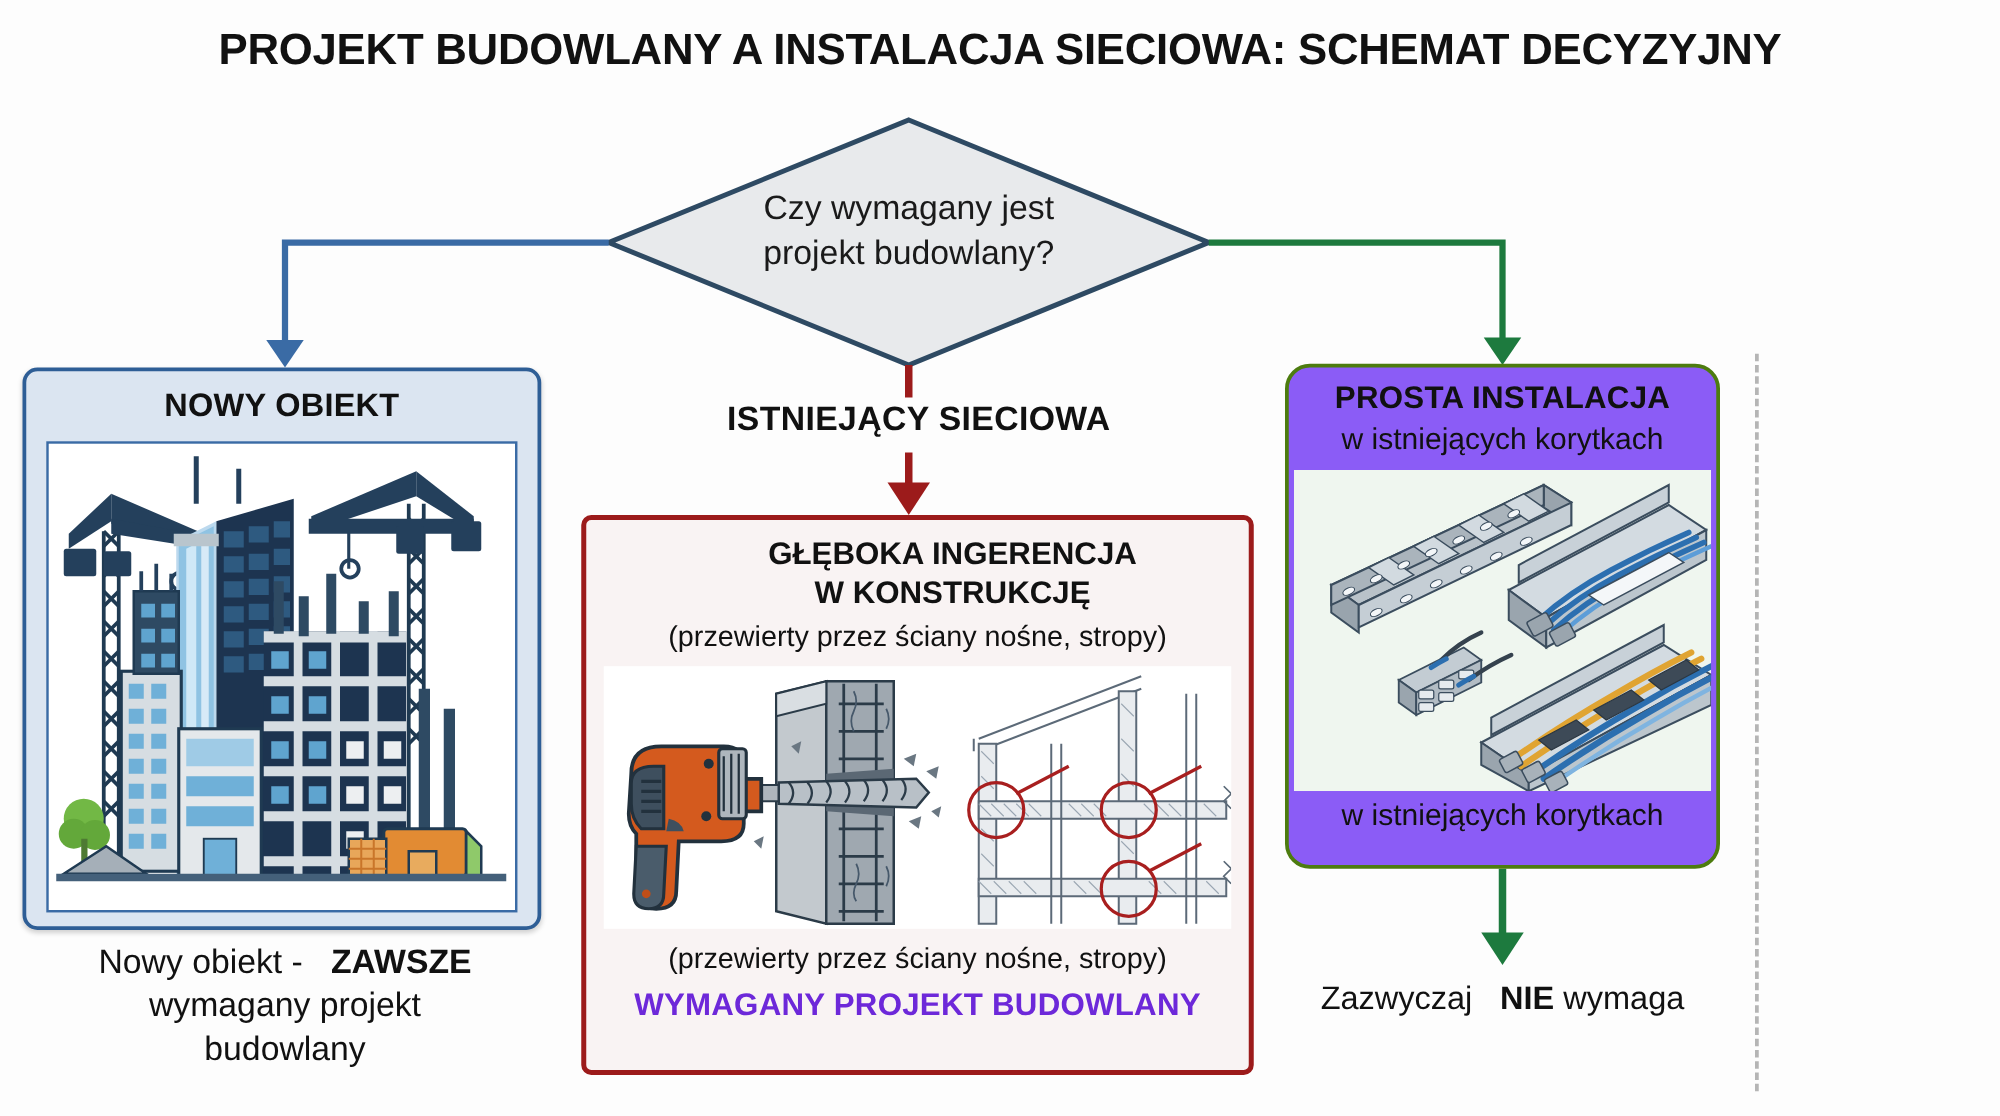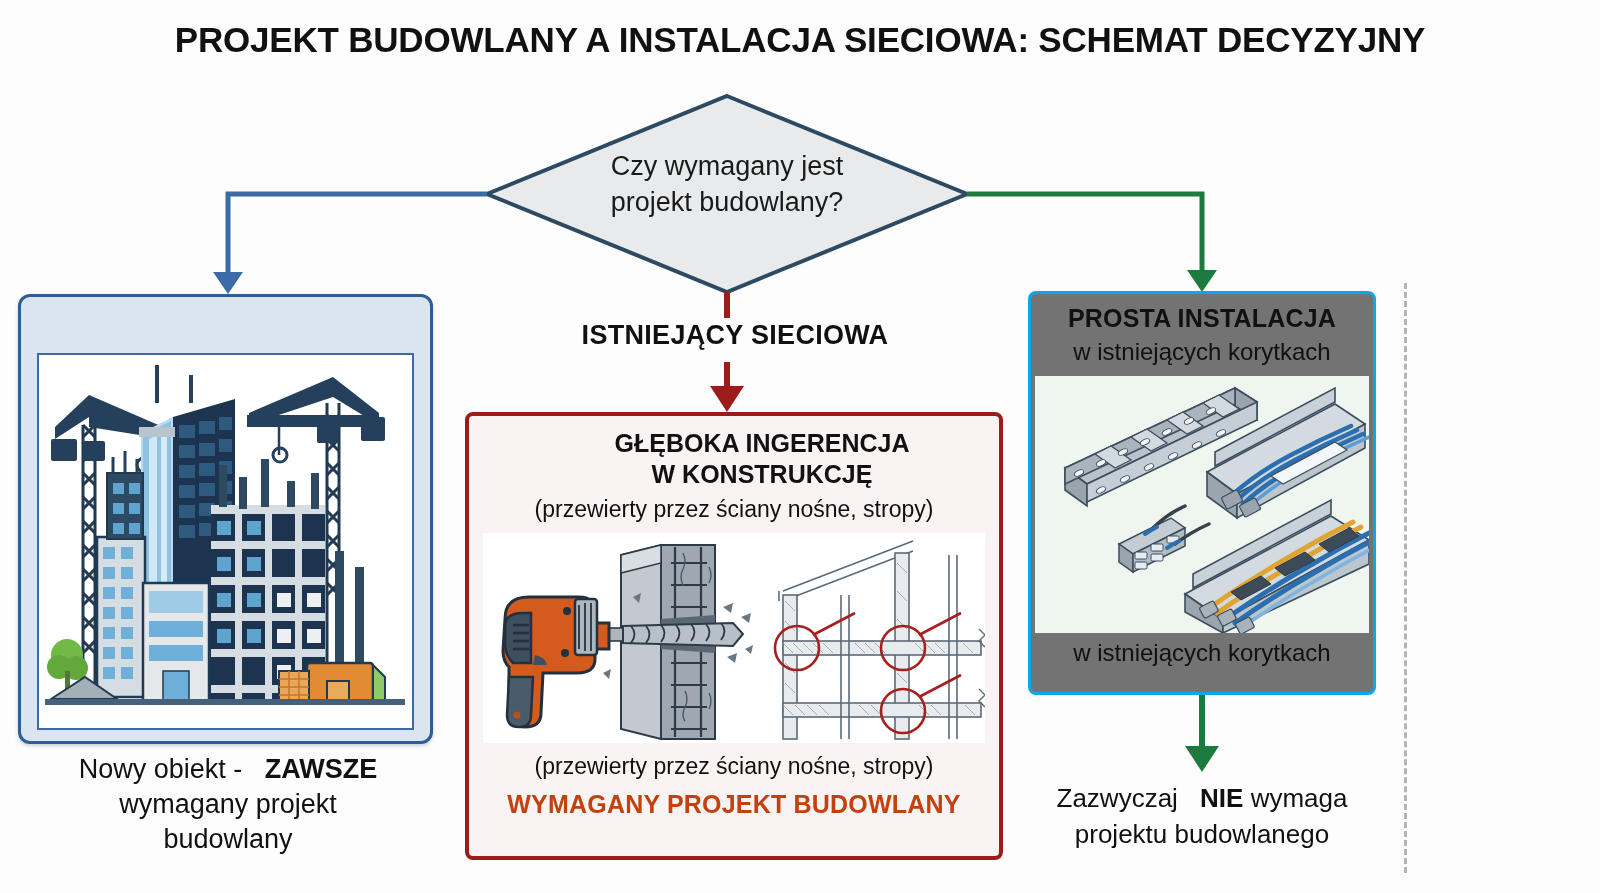--- a/index.html
+++ b/index.html
@@ -146,32 +146,32 @@
     font-size: 23px;
     color: #111111;
   }
   #red-foot-2 {
     position: absolute;
     left: 0; top: 374px;
     width: 530px;
     text-align: center;
     font-size: 25px;
     font-weight: bold;
-    color: #c2410c;
+    color: #6d28d9;
     letter-spacing: 0.2px;
   }
 
   
   #green-panel {
     position: absolute;
     left: 1028px; top: 291px;
     width: 348px; height: 404px;
-    background: #737373;
-    border: 3px solid #0ea5e9;
-    border-radius: 8px;
+    background: #8b5cf6;
+    border: 3px solid #4d7c0f;
+    border-radius: 20px;
   }
   #green-title {
     position: absolute;
     left: 0; top: 10px;
     width: 342px;
     text-align: center;
     font-size: 25px;
     font-weight: bold;
     color: #111111;
     letter-spacing: 0.2px;
@@ -273,20 +273,21 @@
   </svg>
 
   <div id="diamond-wrap">
     <div id="diamond-text">
       <div>Czy wymagany jest</div>
       <div>projekt budowlany?</div>
     </div>
   </div>
 
   <div id="blue-panel">
+    <div id="blue-title">NOWY OBIEKT</div>
     <div id="blue-art-frame">
       <svg width="373" height="373" viewBox="0 0 373 373">
         <rect x="0" y="0" width="373" height="373" fill="#ffffff"></rect>
 
         <g stroke="#1f3a52" stroke-width="3" fill="none">
           <line x1="56" y1="330" x2="56" y2="70"></line>
           <line x1="44" y1="330" x2="44" y2="70"></line>
           <line x1="44" y1="70" x2="56" y2="82"></line>
             <line x1="56" y1="70" x2="44" y2="82"></line>
           <line x1="44" y1="94" x2="56" y2="106"></line>
@@ -778,18 +779,17 @@
       </svg>
     </div>
 
     <div id="green-foot">w istniejących korytkach</div>
   </div>
 
   <div id="green-caption">
     <div>
       <span>Zazwyczaj </span><span class="b">NIE</span><span> wymaga</span>
     </div>
-    <div>projektu budowlanego</div>
   </div>
 
   <div id="note-divider"></div>
 
 </div>
 
 </body></html>

